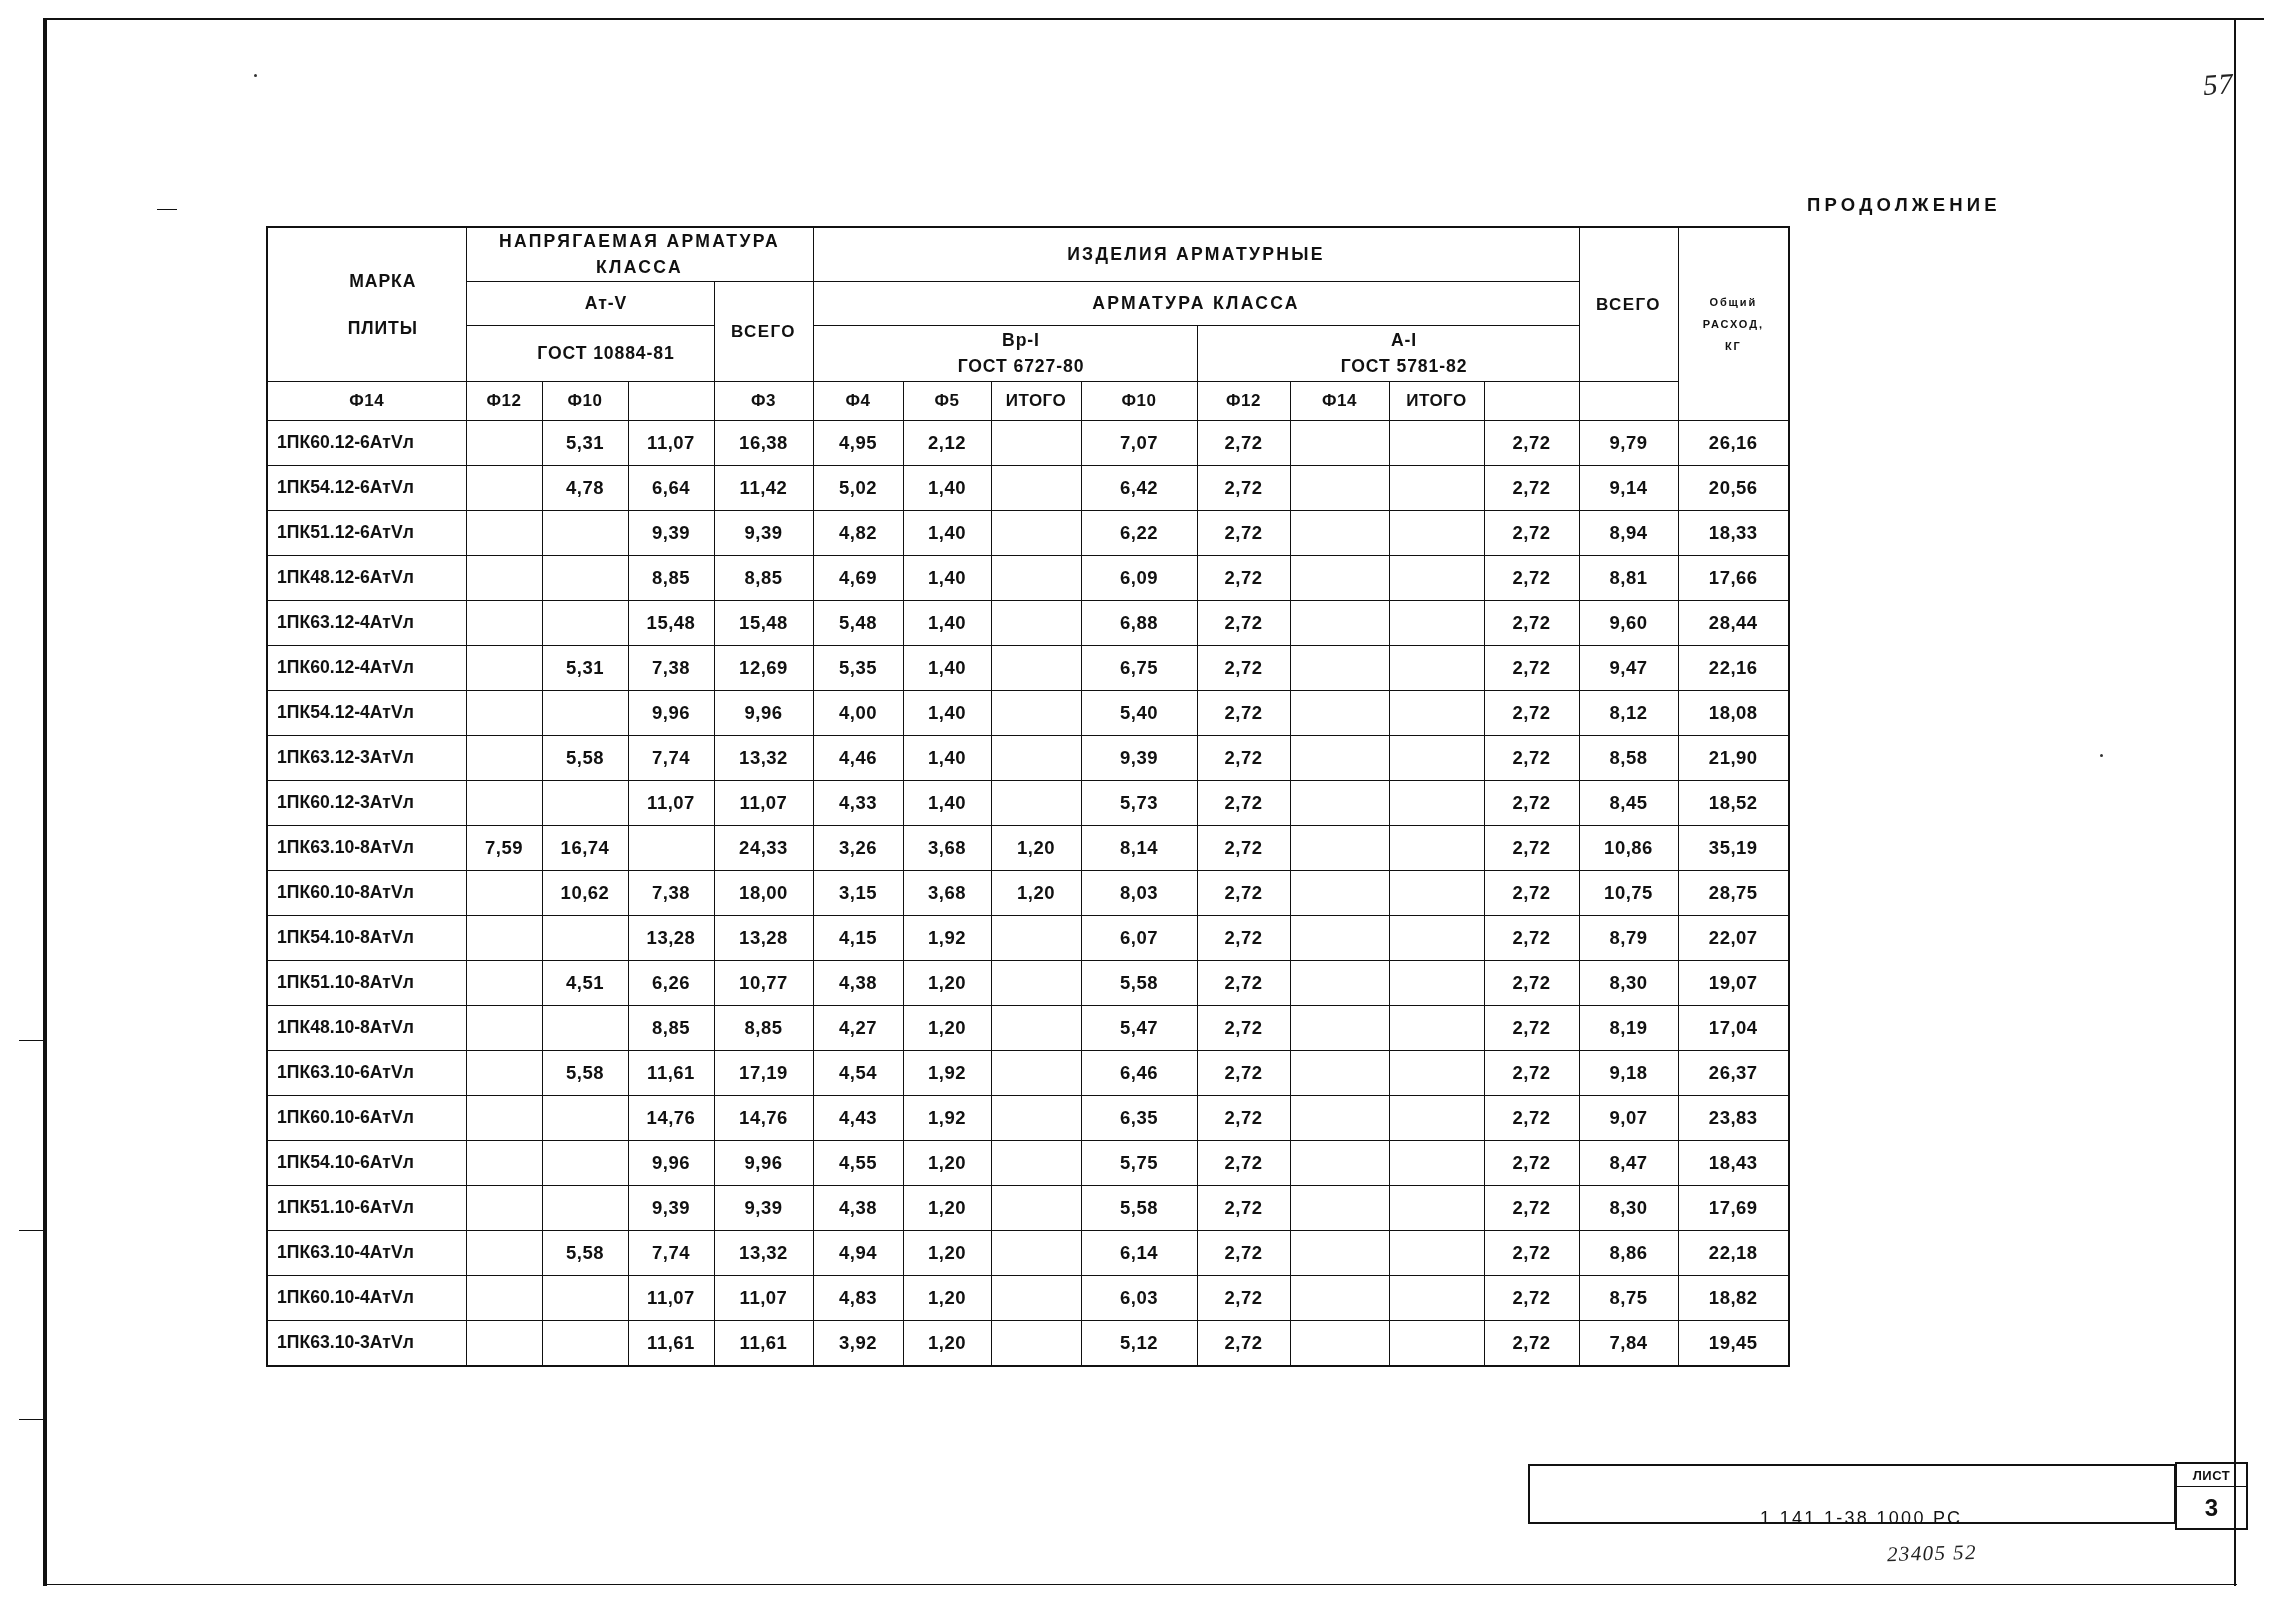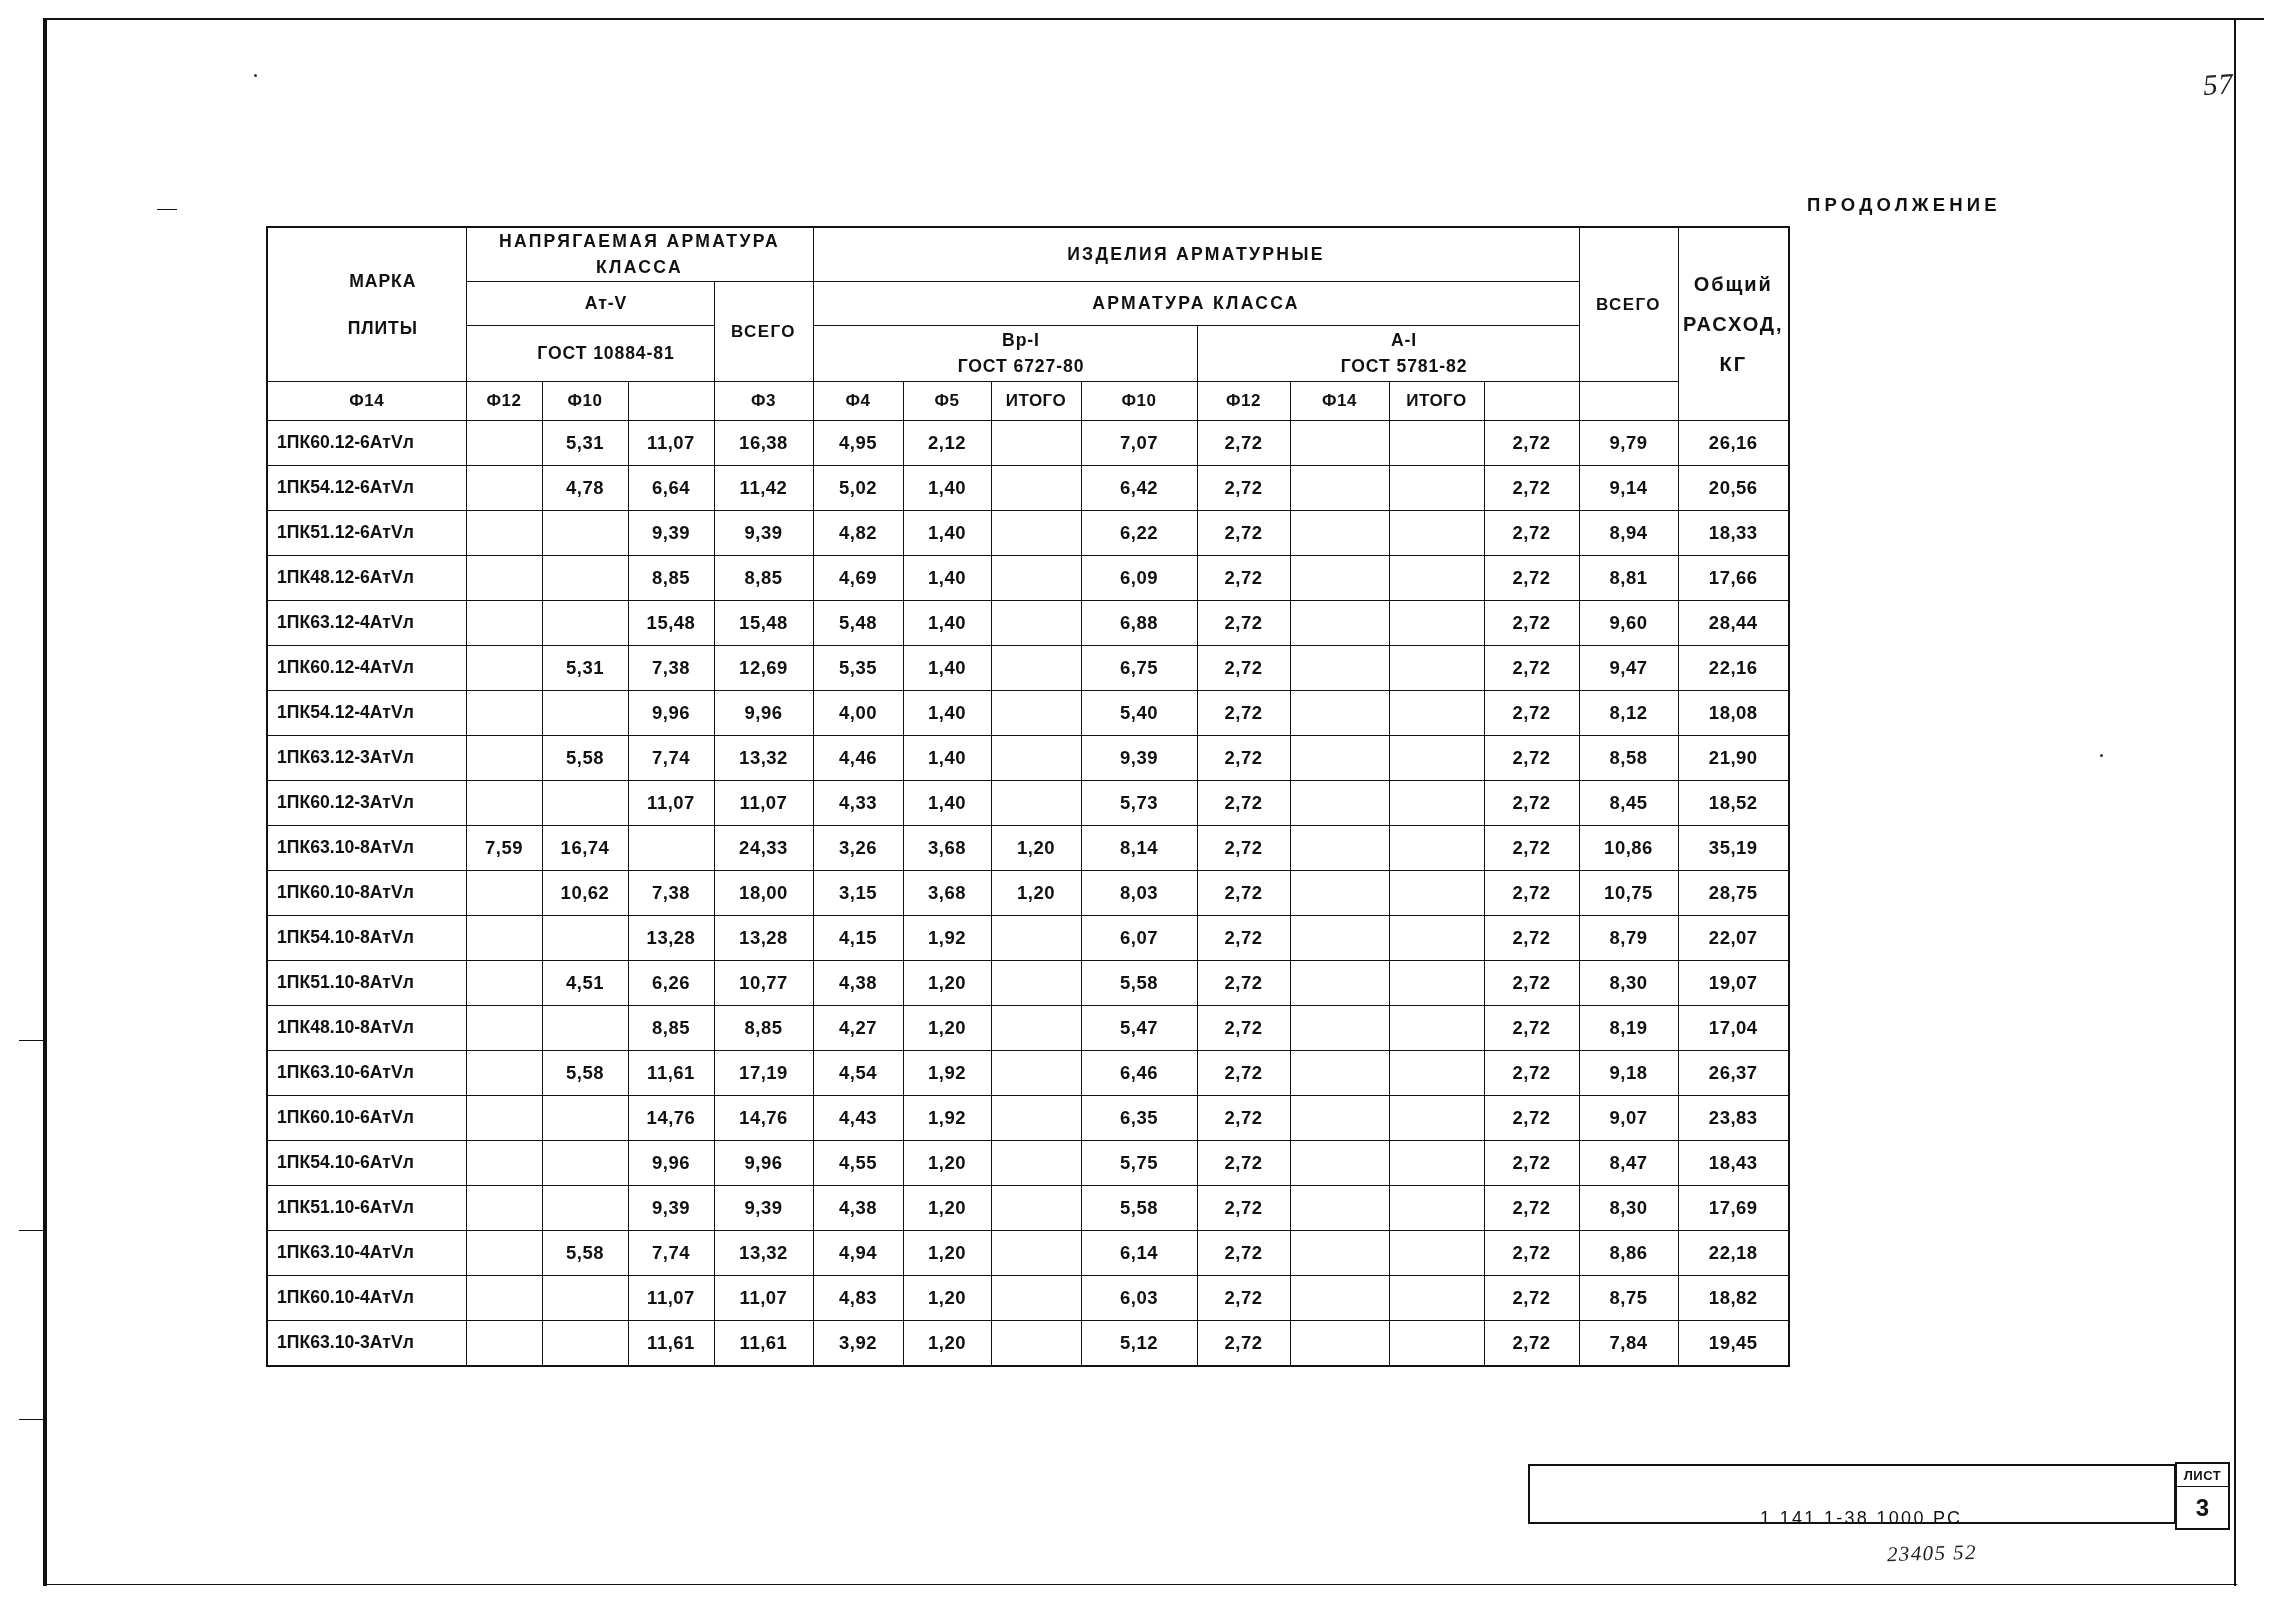--- a/index.html
+++ b/index.html
@@ -106,21 +106,21 @@
   #spec-table thead th.diam {
     letter-spacing: 0.5px;
     font-size: 17px;
   }
   #spec-table thead th.vsego {
     letter-spacing: 1.4px;
     font-size: 17px;
   }
   #spec-table thead th.stack {
     letter-spacing: 1.9px;
-    font-size: 20px;
+    font-size: 11px;
     line-height: 2.0;
   }
   
   #spec-table {
     border: 2.3px solid #111;
   }
 
   
   #spec-table tbody td {
     height: 44px;
@@ -176,21 +176,21 @@
     letter-spacing: 2.3px;
     font-weight: 400;
     white-space: nowrap;
     padding-left: 18.5px;
     margin-top: 48px;
   }
   #sheet-block {
     position: absolute;
     left: 2175px;
     top: 1462px;
-    width: 55px;
+    width: 73px;
     height: 68px;
     border: 2.3px solid #111;
     box-sizing: border-box;
   }
   #sheet-label {
     height: 22px;
     border-bottom: 1.9px solid #111;
     display: flex;
     align-items: center;
     justify-content: center;

